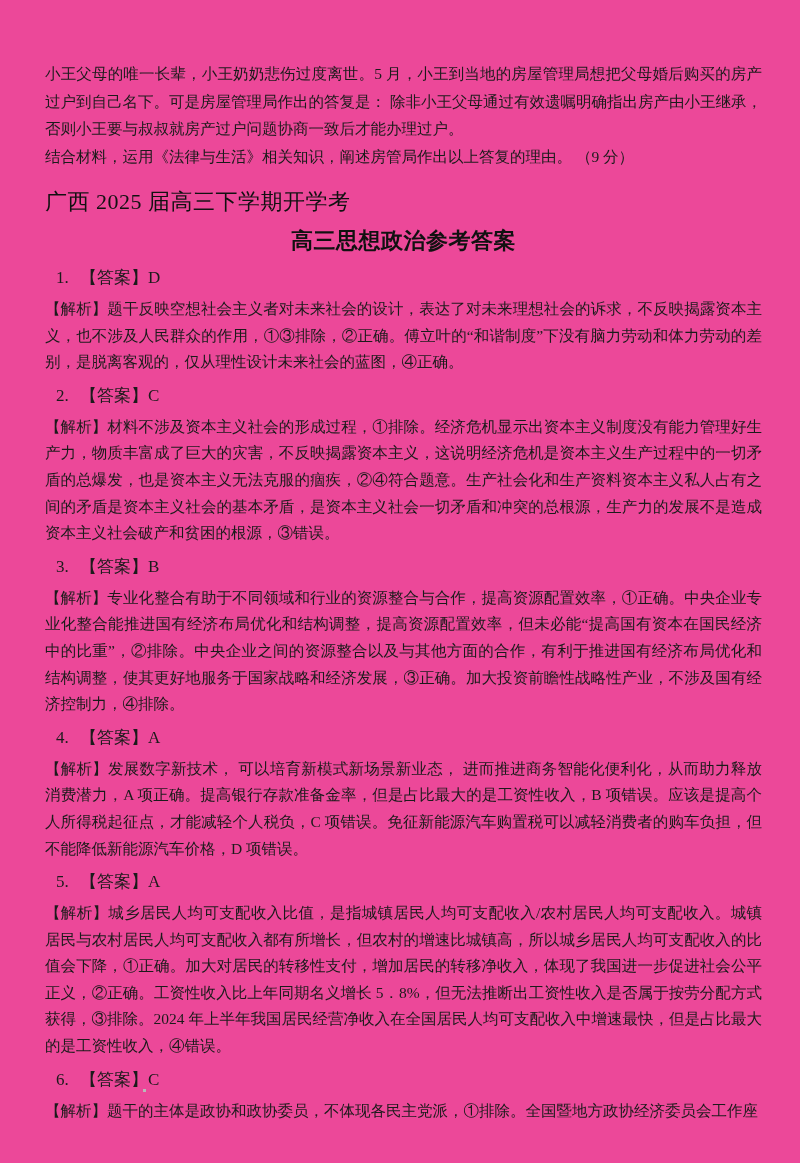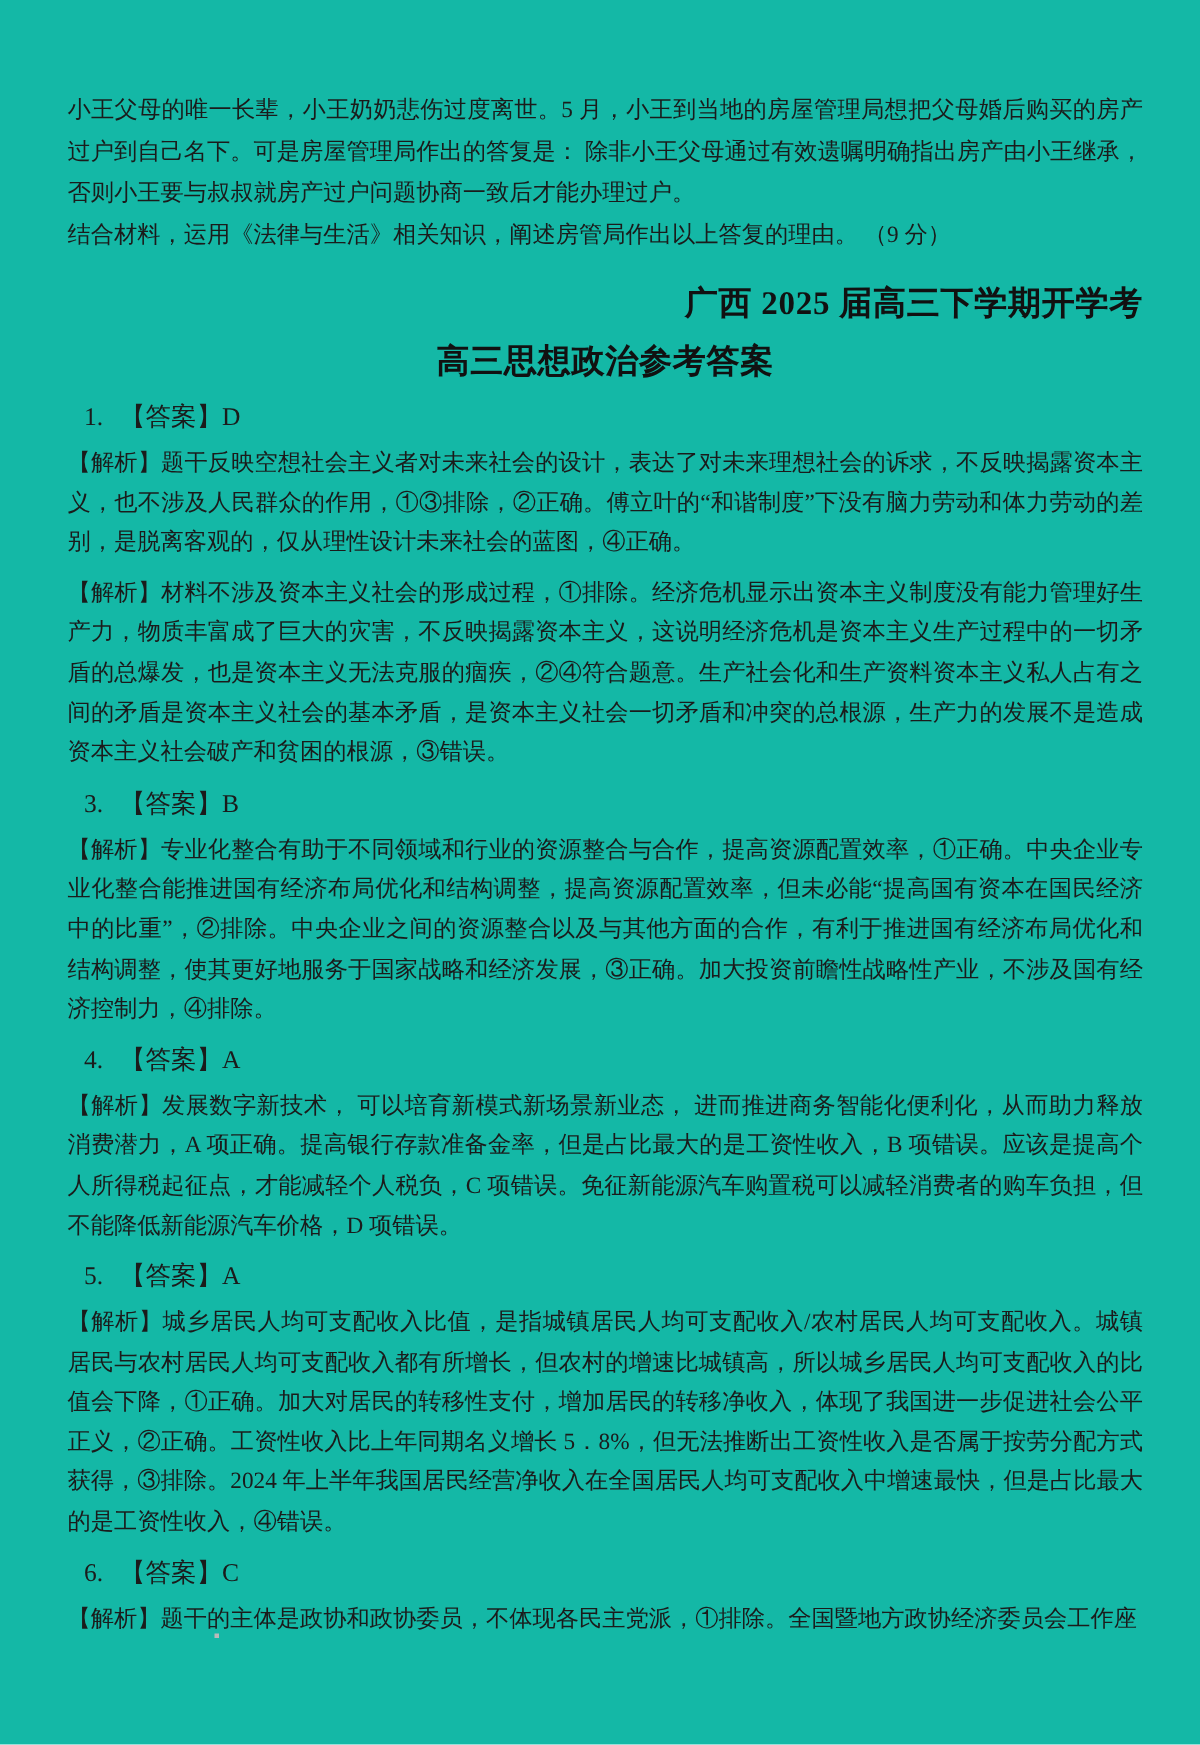--- a/index.html
+++ b/index.html
@@ -4,44 +4,44 @@
 <style>
   html, body {
     margin: 0;
     padding: 0;
     background: #ffffff;
   }
   .page {
     position: relative;
     width: 800px;
     height: 1163px;
-    background: #14b8a6;
+    background: #ec4899;
     overflow: hidden;
     font-family: "Liberation Serif", "DejaVu Serif", serif;
     color: #1b1b1b;
   }
   .content {
     padding: 60px 38px 0 45px;
   }
   p {
     margin: 0;
   }
   .body-text {
     font-size: 15.5px;
     line-height: 27.5px;
     text-align: justify;
     text-justify: inter-ideograph;
   }
   .intro-block {
     margin-bottom: 2px;
   }
   .doc-title {
-    text-align: right;
+    text-align: left;
     font-size: 22px;
-    font-weight: bold;
+    font-weight: normal;
     line-height: 32px;
     margin-top: 16px;
     letter-spacing: 0.5px;
     color: #111111;
   }
   .doc-subtitle {
     text-align: center;
     font-size: 22px;
     font-weight: bold;
     line-height: 32px;
@@ -89,20 +89,21 @@
 
     <div class="doc-title">广西 2025 届高三下学期开学考</div>
     <div class="doc-subtitle">高三思想政治参考答案</div>
 
     <div>
       <p class="answer-line"><span class="answer-number">1.</span><span>【答案】</span><span>D</span></p>
       <p class="analysis"><span>【解析】</span><span>题干反映空想社会主义者对未来社会的设计，表达了对未来理想社会的诉求，不反映揭露资本主义，也不涉及人民群众的作用，①③排除，②正确。傅立叶的“和谐制度”下没有脑力劳动和体力劳动的差别，是脱离客观的，仅从理性设计未来社会的蓝图，④正确。</span></p>
     </div>
 
     <div>
+      <p class="answer-line"><span class="answer-number">2.</span><span>【答案】</span><span>C</span></p>
       <p class="analysis"><span>【解析】</span><span>材料不涉及资本主义社会的形成过程，①排除。经济危机显示出资本主义制度没有能力管理好生产力，物质丰富成了巨大的灾害，不反映揭露资本主义，这说明经济危机是资本主义生产过程中的一切矛盾的总爆发，也是资本主义无法克服的痼疾，②④符合题意。生产社会化和生产资料资本主义私人占有之间的矛盾是资本主义社会的基本矛盾，是资本主义社会一切矛盾和冲突的总根源，生产力的发展不是造成资本主义社会破产和贫困的根源，③错误。</span></p>
     </div>
 
     <div>
       <p class="answer-line"><span class="answer-number">3.</span><span>【答案】</span><span>B</span></p>
       <p class="analysis"><span>【解析】</span><span>专业化整合有助于不同领域和行业的资源整合与合作，提高资源配置效率，①正确。中央企业专业化整合能推进国有经济布局优化和结构调整，提高资源配置效率，但未必能“提高国有资本在国民经济中的比重”，②排除。中央企业之间的资源整合以及与其他方面的合作，有利于推进国有经济布局优化和结构调整，使其更好地服务于国家战略和经济发展，③正确。加大投资前瞻性战略性产业，不涉及国有经济控制力，④排除。</span></p>
     </div>
 
     <div>
       <p class="answer-line"><span class="answer-number">4.</span><span>【答案】</span><span>A</span></p>

